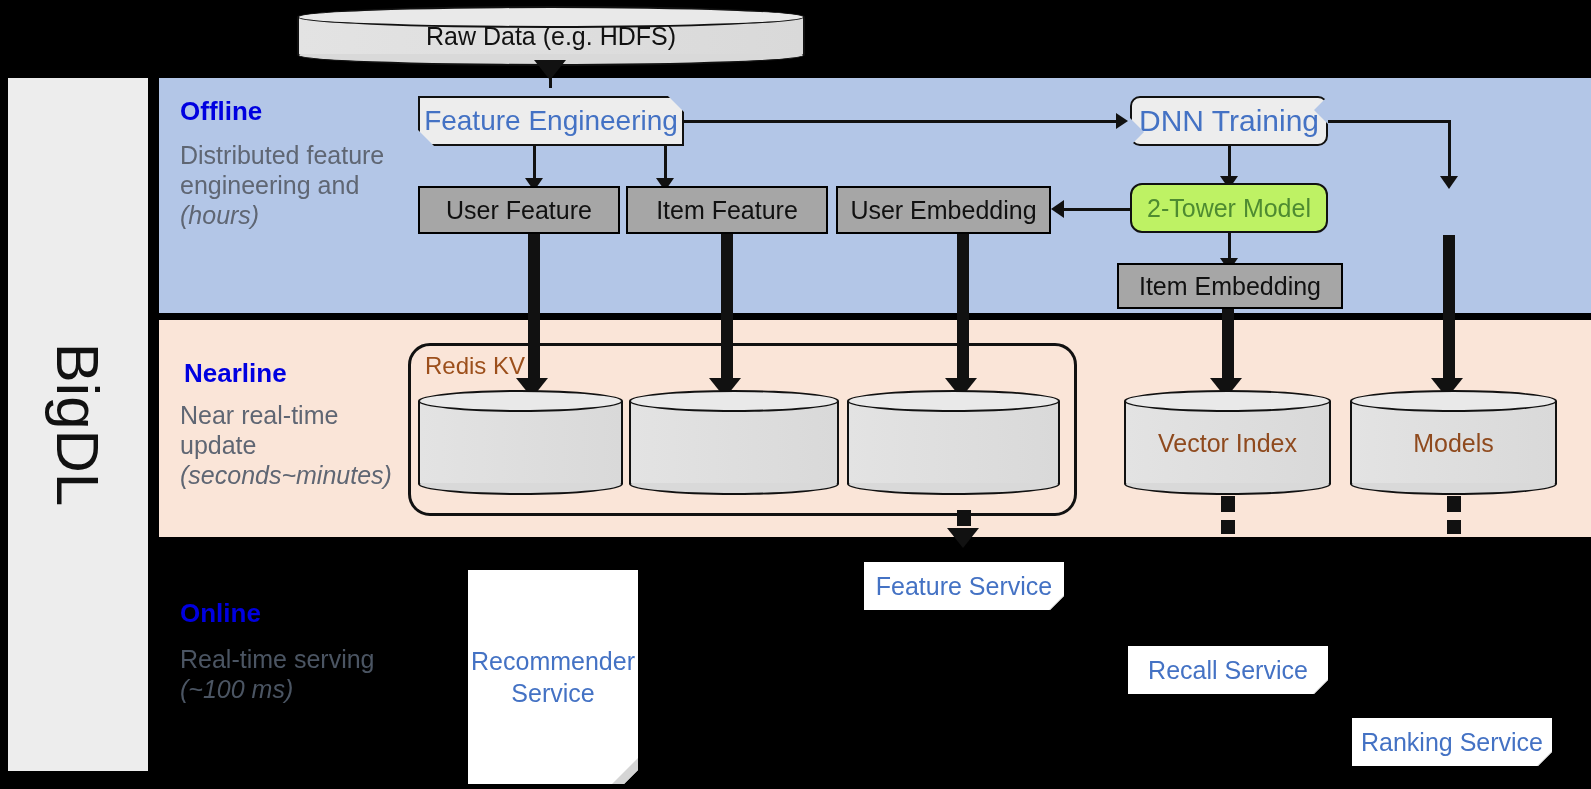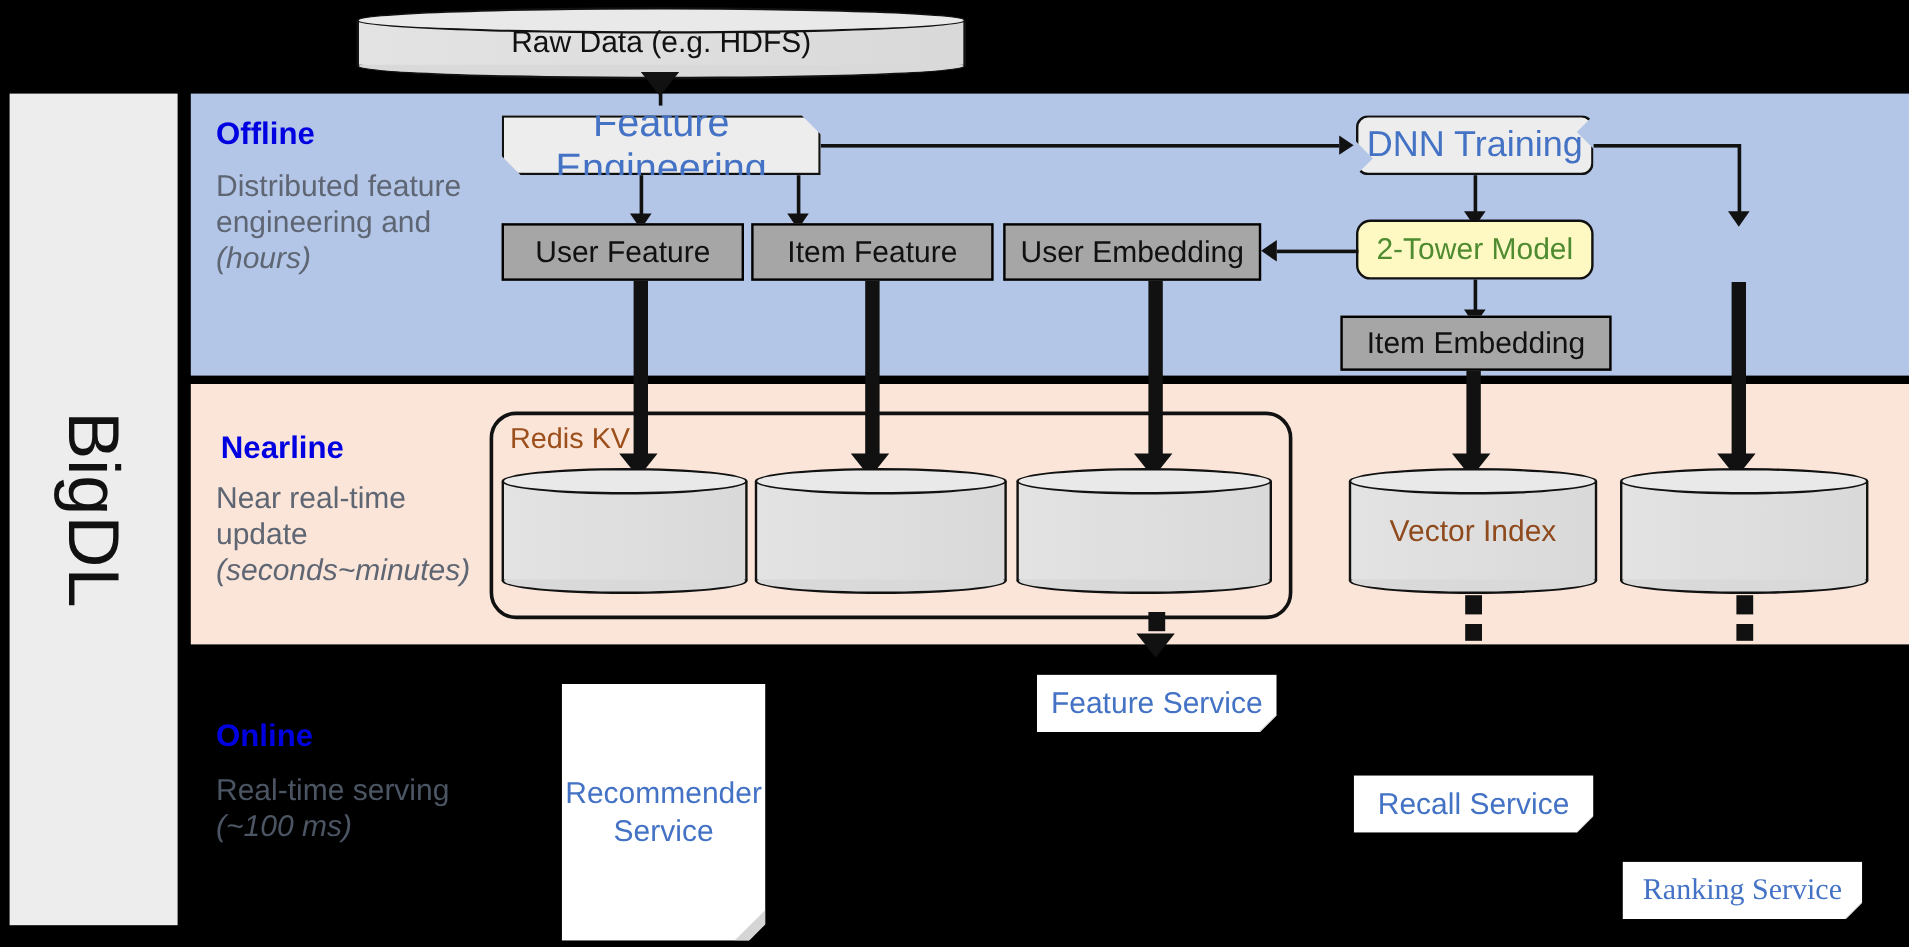--- a/index.html
+++ b/index.html
@@ -24,25 +24,25 @@
   .on-dark{color:#4b5563;}
 
   
   .node{position:absolute;box-sizing:border-box;display:flex;align-items:center;
         justify-content:center;text-align:center;}
 
   
   .grey-box{background:#a6a6a6;border:2.5px solid #000;color:#111;font-size:25px;}
 
   
-  .proc{background:#fef9c3;border:2.5px solid #111;border-radius:12px;font-size:25px;}
+  .proc{background:#bef264;border:2.5px solid #111;border-radius:12px;font-size:25px;}
   .proc.green{color:#4e8b31;}
 
   
-  .flag{background:#ededed;border:2.5px solid #111;font-size:33px;color:#4472c4;
+  .flag{background:#ededed;border:2.5px solid #111;font-size:28px;color:#4472c4;
         clip-path:polygon(0 0,calc(100% - 16px) 0,100% 16px,100% 100%,16px 100%,0 calc(100% - 16px));}
   .bowtie{background:#ededed;border:2.5px solid #111;font-size:30px;color:#4472c4;border-radius:10px;
         clip-path:polygon(0 0,100% 0,calc(100% - 14px) 14px,100% 28px,100% 100%,
                           0 100%,14px calc(100% - 14px),0 calc(100% - 28px));}
 
   
   .cyl{position:absolute;}
   .cyl .body{position:absolute;left:0;right:0;top:11px;bottom:11px;
              background:linear-gradient(to right,#e3e3e3,#d9d9d9);
              border-left:2.5px solid #111;border-right:2.5px solid #111;}
@@ -208,20 +208,21 @@
   <div class="cyl" style="left:1124px;top:390px;width:207px;height:105px;">
     <div class="body"></div>
     <div class="bot"></div>
     <div class="top"></div>
     <div class="lab">Vector Index</div>
   </div>
   <div class="cyl" style="left:1350px;top:390px;width:207px;height:105px;">
     <div class="body"></div>
     <div class="bot"></div>
     <div class="top"></div>
+    <div class="lab">Models</div>
   </div>
 
   <div class="dashseg" style="left:957px;top:510px;"></div>
   <div class="arrowdown fat" style="left:947px;top:528px;"></div>
 
   <div class="dashseg" style="left:1221px;top:496px;"></div>
   <div class="dashseg" style="left:1221px;top:520px;height:14px;"></div>
 
   <div class="dashseg" style="left:1447px;top:496px;"></div>
   <div class="dashseg" style="left:1447px;top:520px;height:14px;"></div>
@@ -234,18 +235,18 @@
   <div class="note" style="left:864px;top:562px;width:200px;height:48px;">
     <span>Feature Service</span>
     <span class="fold"></span>
   </div>
 
   <div class="note" style="left:1128px;top:646px;width:200px;height:48px;">
     <span>Recall Service</span>
     <span class="fold"></span>
   </div>
 
-  <div class="note" style="left:1352px;top:718px;width:200px;height:48px;font-family:Liberation Serif, serif;">
+  <div class="note" style="left:1352px;top:718px;width:200px;height:48px;">
     <span>Ranking Service</span>
     <span class="fold"></span>
   </div>
 
 </div>
 
 </body></html>

